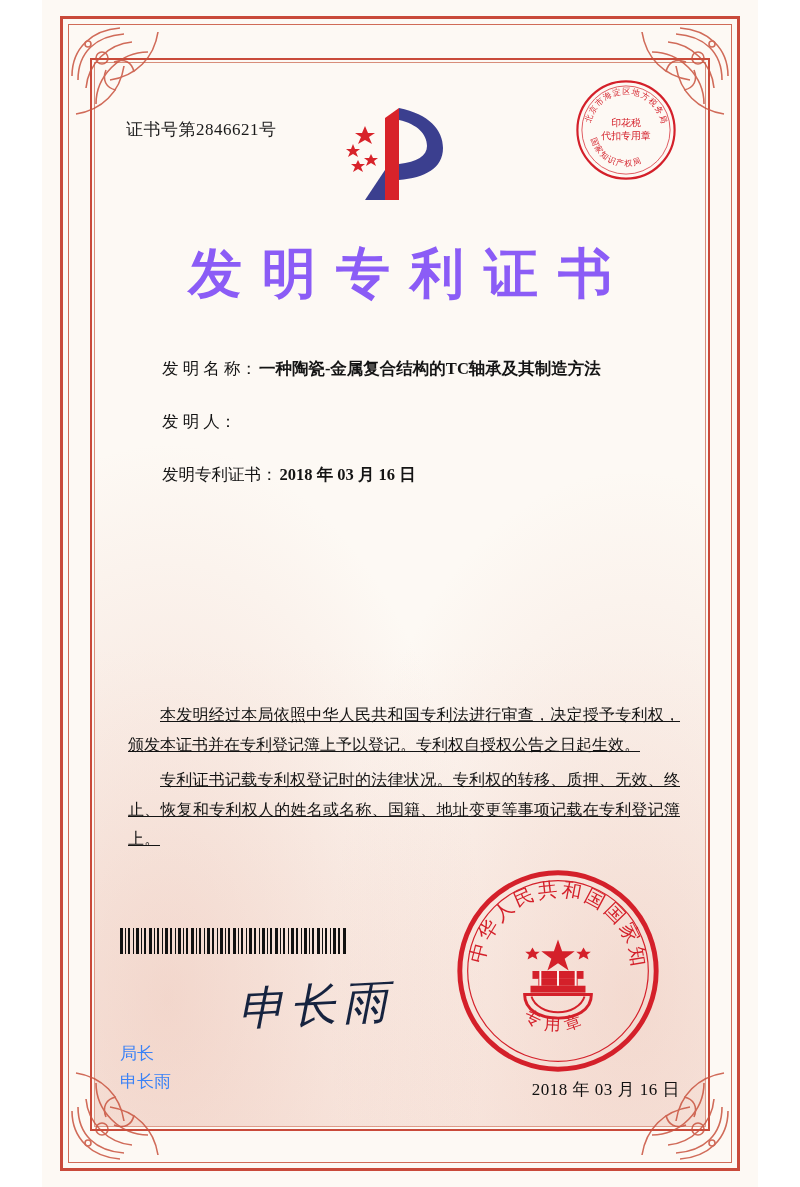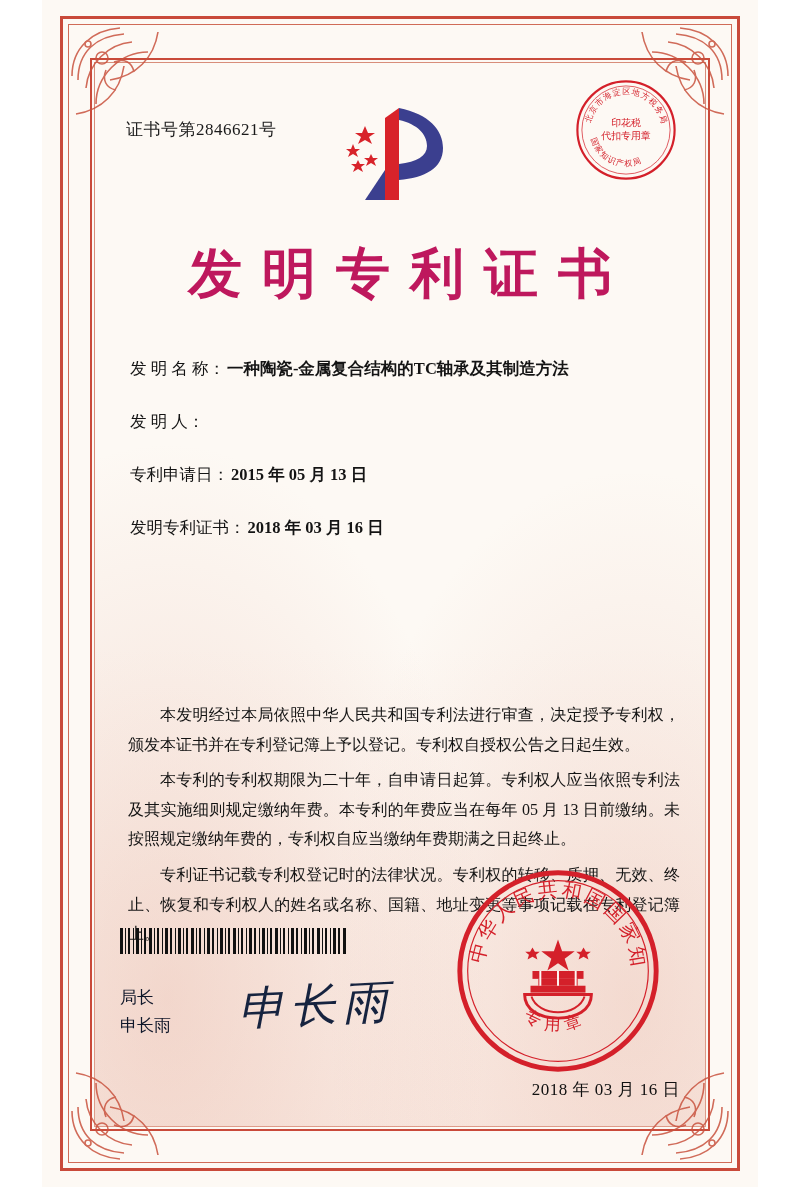--- a/index.html
+++ b/index.html
@@ -100,37 +100,38 @@
 
   .title {
     position: absolute;
     left: 0; right: 0;
     top: 238px;
     text-align: center;
     font-size: 54px;
     font-weight: bold;
     letter-spacing: 20px;
     text-indent: 20px;
-    color: #be185d;
+    color: #8b5cf6;
     font-family: "Liberation Serif", "DejaVu Serif", serif;
   }
 
   
   .fields {
     position: absolute;
     left: 88px;
     right: 80px;
     top: 358px;
   }
   .frow {
     display: flex;
     align-items: baseline;
     margin-bottom: 31px;
     font-size: 16.5px;
     color: #141414;
+    margin-left: 32px;
   }
   .flabel {
     white-space: nowrap;
     flex: 0 0 auto;
   }
   .fvalue {
     margin-left: 2px;
     flex: 1 1 auto;
     font-weight: bold;
   }
@@ -142,40 +143,41 @@
     right: 78px;
     top: 700px;
     font-size: 16px;
     line-height: 1.85;
     color: #141414;
     text-align: justify;
   }
   .body-text p {
     margin: 0 0 6px 0;
     text-indent: 2em;
+    text-decoration: underline;
   }
 
   
   .barcode {
     position: absolute;
     left: 78px;
     top: 928px;
     width: 228px;
     height: 26px;
   }
   .barcode svg { width:100%; height:100%; display:block; }
 
   
   .sig-block {
     position: absolute;
     left: 78px;
-    top: 984px;
+    top: 1040px;
     font-size: 17px;
     line-height: 1.65;
-    color: #0f172a;
+    color: #3b82f6;
   }
   .sig-hand {
     position: absolute;
     left: 196px;
     top: 975px;
     font-size: 46px;
     color: #16233f;
     font-family: "Liberation Serif", "DejaVu Serif", serif;
     font-style: italic;
     letter-spacing: 6px;
@@ -315,32 +317,27 @@
 
   <div class="fields">
     <div class="frow">
       <span class="flabel">发 明 名 称：</span>
       <span class="fvalue">一种陶瓷-金属复合结构的TC轴承及其制造方法</span>
     </div>
     <div class="frow">
       <span class="flabel">发 明 人：</span>
     </div>
     <div class="frow">
-      <span class="flabel">专利申请日：</span>
-      <span class="fvalue">2015 年 05 月 13 日</span>
-    </div>
-    <div class="frow">
       <span class="flabel">发明专利证书：</span>
       <span class="fvalue">2018 年 03 月 16 日</span>
     </div>
   </div>
 
   <div class="body-text">
     <p>本发明经过本局依照中华人民共和国专利法进行审查，决定授予专利权，颁发本证书并在专利登记簿上予以登记。专利权自授权公告之日起生效。</p>
-    <p>本专利的专利权期限为二十年，自申请日起算。专利权人应当依照专利法及其实施细则规定缴纳年费。本专利的年费应当在每年 05 月 13 日前缴纳。未按照规定缴纳年费的，专利权自应当缴纳年费期满之日起终止。</p>
     <p>专利证书记载专利权登记时的法律状况。专利权的转移、质押、无效、终止、恢复和专利权人的姓名或名称、国籍、地址变更等事项记载在专利登记簿上。</p>
   </div>
 
   <div class="barcode">
     <svg viewBox="0 0 228 26" preserveAspectRatio="none">
       <g fill="#111">
         <rect x="0" y="0" width="3" height="26"></rect>
           <rect x="5" y="0" width="1" height="26"></rect>
         <rect x="8" y="0" width="2" height="26"></rect>
           <rect x="13" y="0" width="1" height="26"></rect>

